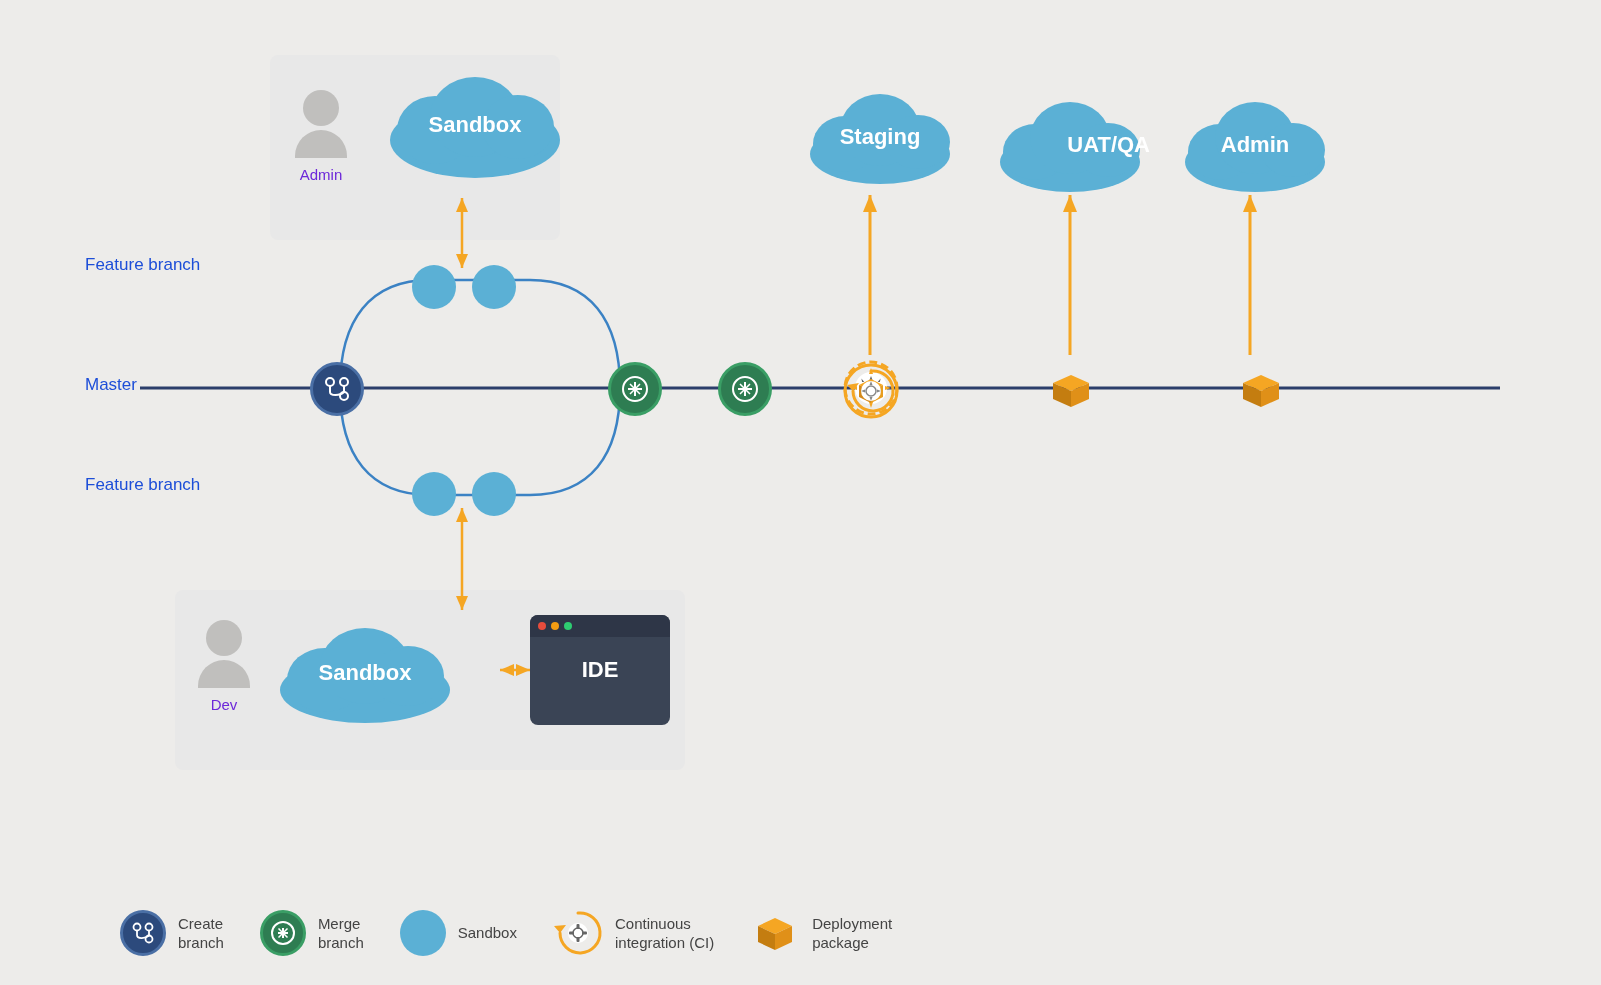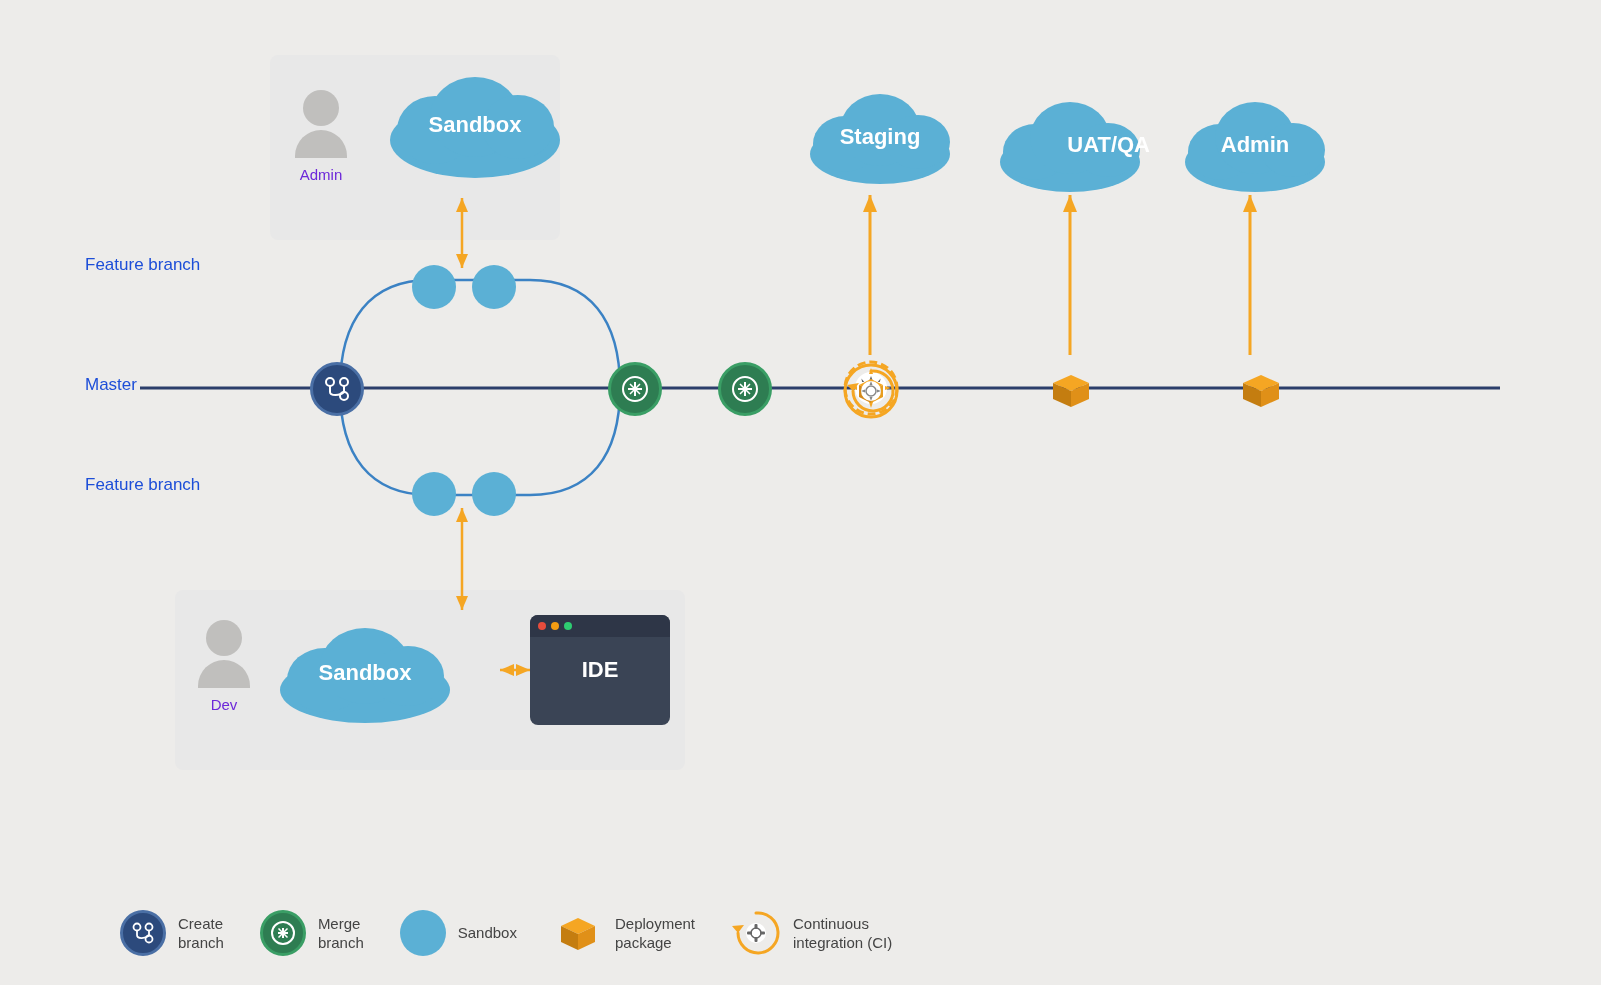--- a/index.html
+++ b/index.html
@@ -395,43 +395,43 @@
           <path d="M9 14 L19 14 M14 9 L14 19" stroke="white" stroke-width="2"></path>
           <path d="M9.5 9.5 L18.5 18.5 M18.5 9.5 L9.5 18.5" stroke="white" stroke-width="1.5"></path>
         </svg>
       </div>
       <span class="legend-text">Merge<br>branch</span>
     </div>
 
     <div class="legend-item">
       <div class="node" style="position:relative; width:46px; height:46px; background:#5bb0d5; border-radius:50%;"></div>
       <span class="legend-text">Sandbox</span>
-    </div>
-
-    <div class="legend-item">
-      <div style="position:relative; width:50px; height:50px;">
-        <svg width="50" height="50" viewBox="0 0 50 50">
-          <path d="M8 18 L25 10 L42 18 L25 26 Z" fill="#f5a623"></path>
-          <path d="M8 18 L8 34 L25 42 L25 26 Z" fill="#c47d10"></path>
-          <path d="M42 18 L42 34 L25 42 L25 26 Z" fill="#e09018"></path>
-        </svg>
-      </div>
-      <span class="legend-text">Deployment<br>package</span>
     </div>
 
     <div class="legend-item">
       <div style="position:relative; width:50px; height:50px;">
         <svg width="50" height="50" viewBox="0 0 50 50">
           <path d="M25 5 A20 20 0 1 1 7 25" stroke="#f5a623" stroke-width="3" fill="none" stroke-linecap="round"></path>
           <polygon points="7,25 1,18 13,17" fill="#f5a623"></polygon>
           <circle cx="25" cy="25" r="10" fill="white"></circle>
           <circle cx="25" cy="25" r="5" stroke="#666" stroke-width="1.5" fill="none"></circle>
           <rect x="23.5" y="16" width="3" height="5" rx="1" fill="#666"></rect>
           <rect x="23.5" y="29" width="3" height="5" rx="1" fill="#666"></rect>
           <rect x="16" y="23.5" width="5" height="3" rx="1" fill="#666"></rect>
           <rect x="29" y="23.5" width="5" height="3" rx="1" fill="#666"></rect>
         </svg>
       </div>
       <span class="legend-text">Continuous<br>integration (CI)</span>
     </div>
+
+    <div class="legend-item">
+      <div style="position:relative; width:50px; height:50px;">
+        <svg width="50" height="50" viewBox="0 0 50 50">
+          <path d="M8 18 L25 10 L42 18 L25 26 Z" fill="#f5a623"></path>
+          <path d="M8 18 L8 34 L25 42 L25 26 Z" fill="#c47d10"></path>
+          <path d="M42 18 L42 34 L25 42 L25 26 Z" fill="#e09018"></path>
+        </svg>
+      </div>
+      <span class="legend-text">Deployment<br>package</span>
+    </div>
   </div>
 
 </div>
 
 </body></html>

